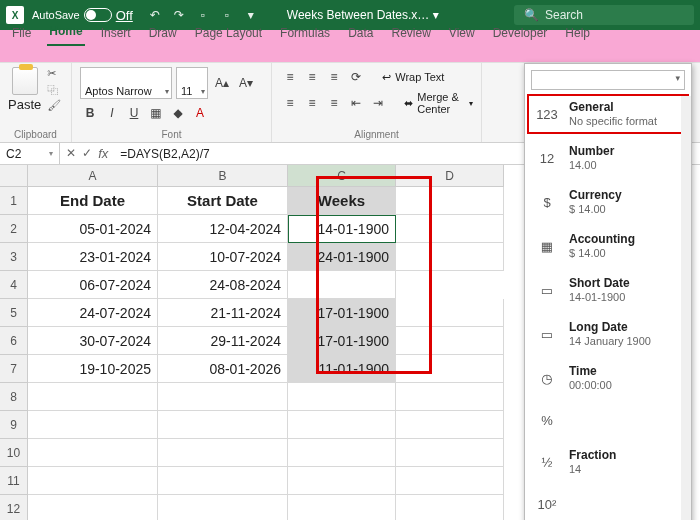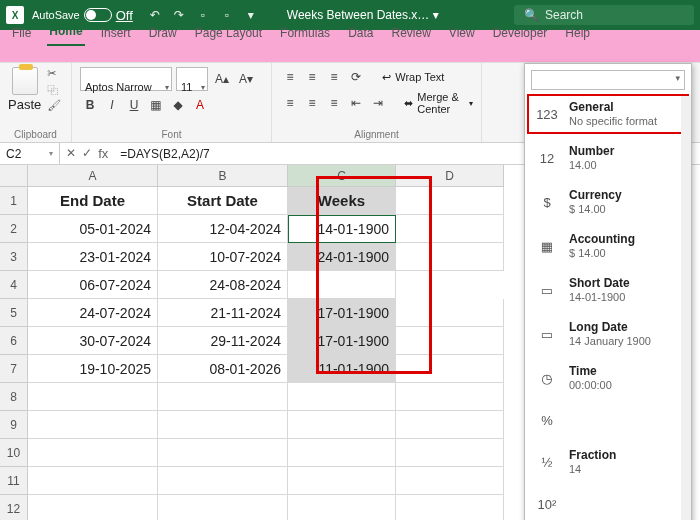--- a/index.html
+++ b/index.html
@@ -28,21 +28,21 @@
   .group { border-right: 1px solid #e0e0e0; padding: 4px 8px 2px; display: flex; flex-direction: column; justify-content: space-between; }
   .group-label { text-align: center; font-size: 10px; color: #777; }
   .clipboard .paste { display:flex; flex-direction:column; align-items:center; gap:2px; font-size: 13px; }
   .clipboard .paste .icn { width: 26px; height: 28px; border: 1px solid #bbb; background: linear-gradient(#fff,#eee); border-radius: 2px; position: relative; }
   .clipboard .paste .icn::before { content:""; position:absolute; top:-4px; left:6px; width:14px; height:6px; background:#f0c040; border-radius:2px; }
   .mini-icons { display:flex; flex-direction:column; gap:2px; margin-left:6px; }
   .mini-icons span { width:16px; height:14px; font-size:11px; color:#555; }
   .clip-row { display:flex; }
 
   .font-row { display:flex; gap:4px; align-items:center; }
-  .combo { height:24px; border:1px solid #bbb; background:#fff; font-size:11px; padding: 16px 14px 0 4px; position:relative; display:flex; align-items:center; }
+  .combo { height:32px; border:1px solid #bbb; background:#fff; font-size:11px; padding: 16px 14px 0 4px; position:relative; display:flex; align-items:center; }
   .combo::after { content:"▾"; position:absolute; right:2px; font-size:8px; color:#666; }
   .btn-icn { width:20px; height:20px; display:flex; align-items:center; justify-content:center; font-size:12px; color:#444; }
   .font-row2 { display:flex; gap:2px; margin-top:4px; }
 
   .align .row { display:flex; gap:2px; }
   .wraptext { display:flex; align-items:center; gap:4px; font-size:11px; }
 
   
   .nf-dropdown { position:absolute; top:0; right:8px; width:168px; background:#fff; border:1px solid #bbb; box-shadow:1px 2px 6px rgba(0,0,0,.3); z-index:50; }
   .nf-combo { margin: 6px 6px 2px 6px; height:20px; border:1px solid #bbb; background:#fff; position:relative; }
@@ -53,21 +53,21 @@
   .nf-icn { width:24px; height:24px; display:flex; align-items:center; justify-content:center; font-size:13px; color:#555; flex-shrink:0; }
   .nf-txt b { font-size:12px; display:block; }
   .nf-txt span { font-size:11px; color:#666; }
 
   
   .fbar { height:22px; display:flex; align-items:center; border-bottom:1px solid #d0d0d0; font-size:12px; }
   .namebox { width:60px; border-right:1px solid #ccc; padding:0 6px; height:100%; display:flex; align-items:center; position:relative; }
   .namebox::after { content:"▾"; font-size:8px; color:#888; margin-left:auto; }
   .fx-icons { display:flex; gap:6px; padding:0 6px; color:#666; }
   .fx-icons span { cursor:pointer; }
-  .fx { font-size:13px; }
+  .fx { font-style:italic; font-size:13px; }
   .formula { padding:0 6px; color:#222; }
 
   
   .sheet { display:flex; }
   .rowhdrs { display:flex; flex-direction:column; }
   .corner { width:28px; height:22px; background:#f0f0f0; border-right:1px solid #ccc; border-bottom:1px solid #ccc; }
   .rh { width:28px; height:28px; background:#f0f0f0; border-right:1px solid #ccc; border-bottom:1px solid #ccc; display:flex; align-items:center; justify-content:center; font-size:12px; color:#555; }
   .cols { display:flex; flex-direction:column; flex:1; }
   .colhdr-row { display:flex; height:22px; }
   .ch { background:#f0f0f0; border-right:1px solid #ccc; border-bottom:1px solid #ccc; display:flex; align-items:center; justify-content:center; font-size:12px; color:#555; }

